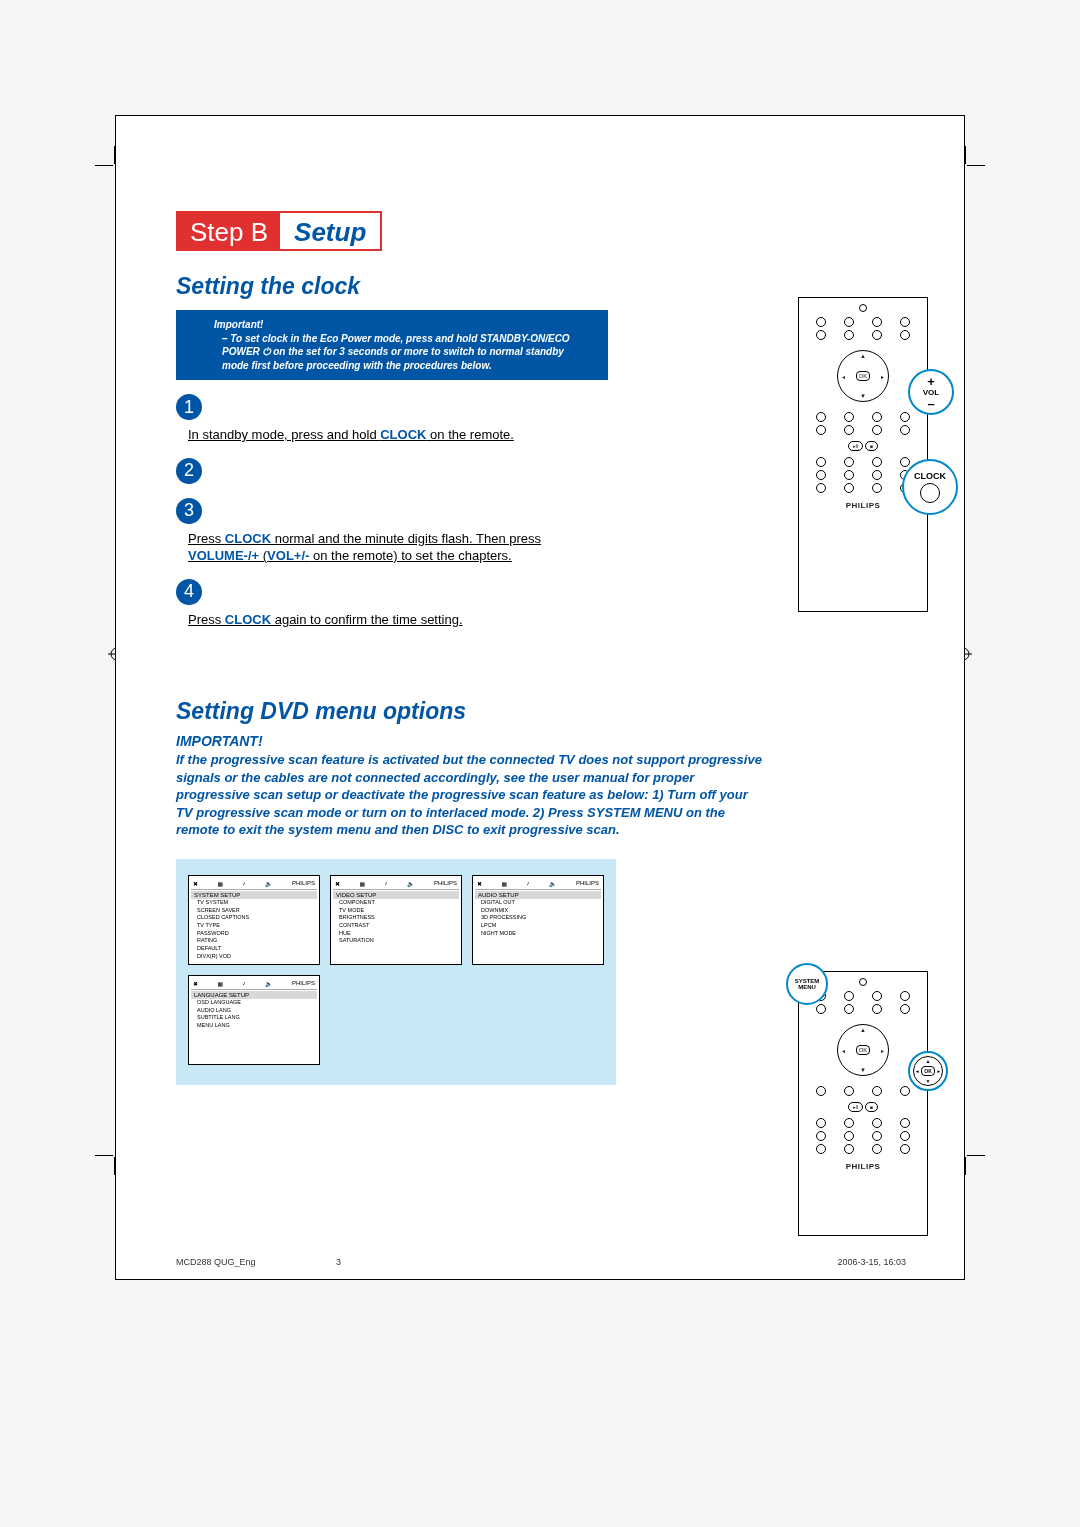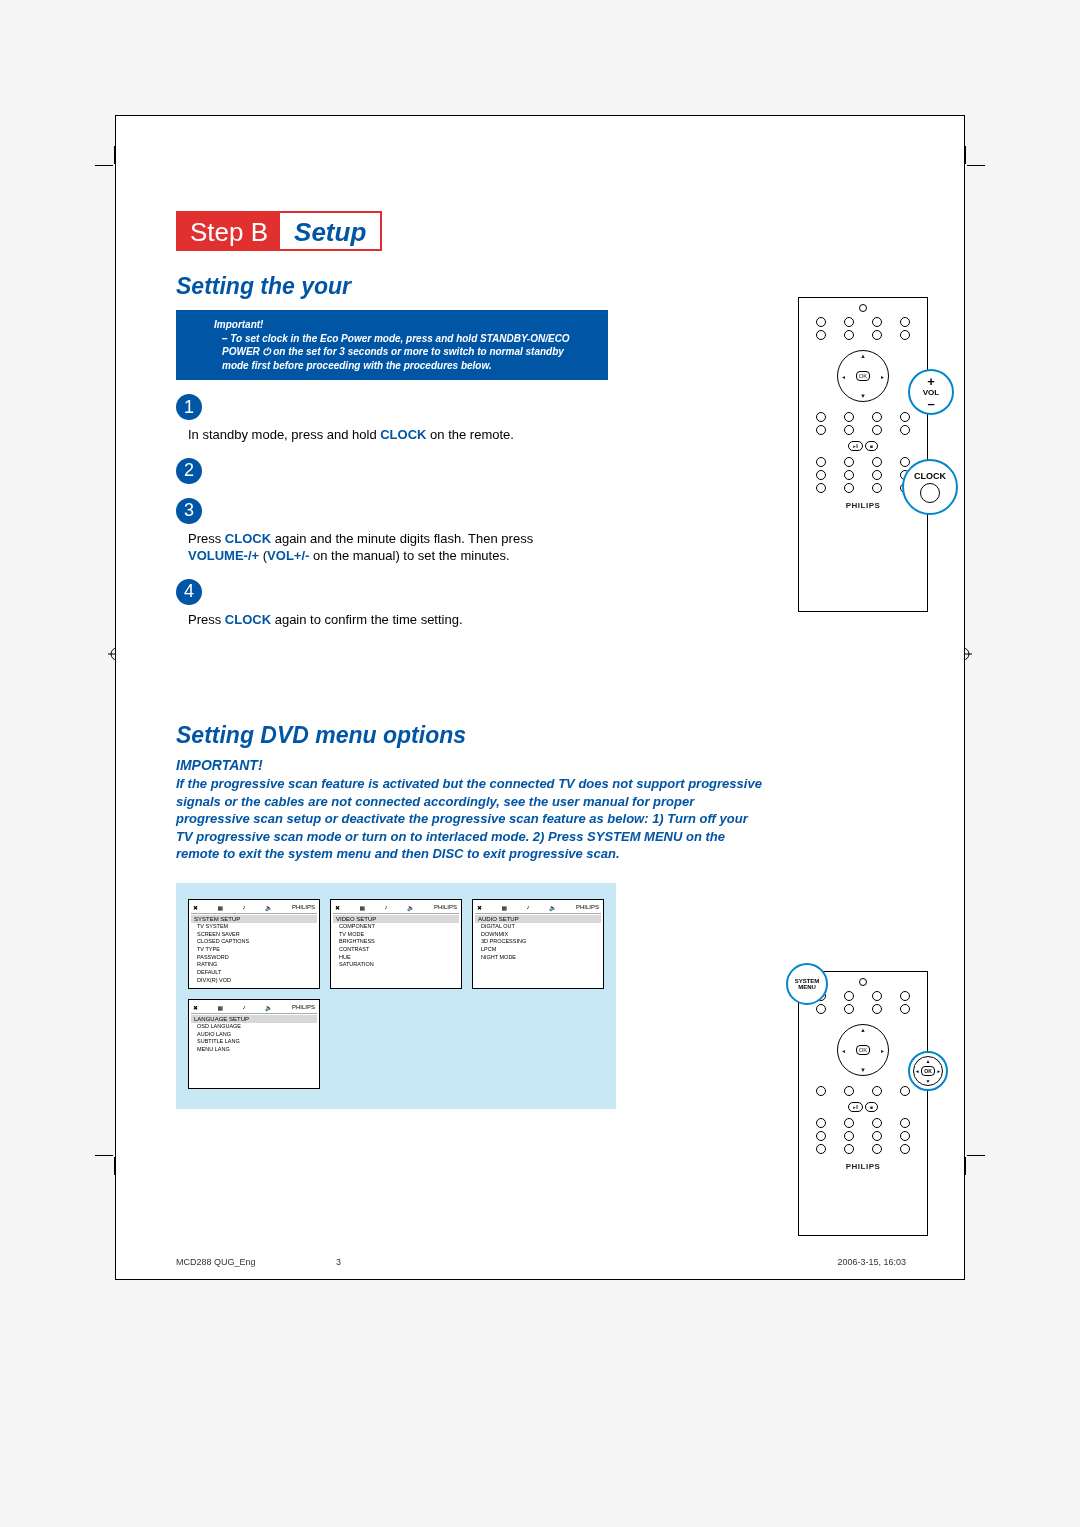--- a/index.html
+++ b/index.html
@@ -99,20 +99,21 @@
     font-size: 18px;
     font-weight: 400;
     margin-top: 14px;
   }
   .step-text {
     font-size: 13px;
     margin-left: 12px;
     margin-top: 6px;
     width: 400px;
     line-height: 1.35;
+    text-decoration: underline;
   }
   .step-text .blue-word { color: #0055a5; font-weight: 700; }
 
   .remote-box {
     position: absolute;
     right: -22px;
     top: 86px;
     width: 130px;
     height: 315px;
     border: 1px solid #000;
@@ -206,21 +207,21 @@
     width: 42px; height: 42px;
     right: 78px; top: 752px;
     background: #fff;
   }
   .callout-sysmenu .lbl { font-size: 6px; text-align: center; }
   .callout-ok2 {
     width: 40px; height: 40px;
     right: -42px; top: 840px;
   }
 
-  .dvd-title { margin-top: 94px; }
+  .dvd-title { margin-top: 70px; }
   .important-blue {
     color: #0055a5;
     font-style: italic;
     font-weight: 700;
     font-size: 14px;
     margin-top: 8px;
   }
   .important-body {
     color: #0055a5;
     font-style: italic;
@@ -364,41 +365,41 @@
 </div>
 
 <div class="page">
   <div class="content">
 
     <div class="step-header">
       <span class="red">Step B</span>
       <span class="blue">Setup</span>
     </div>
 
-    <div class="section-title">Setting the your</div>
+    <div class="section-title">Setting the clock</div>
 
     <div class="important-box">
       <div class="label">Important!</div>
       <div class="body">– To set clock in the Eco Power mode, press and hold STANDBY-ON/ECO POWER ⏻ on the set for 3 seconds or more to switch to normal standby mode first before proceeding with the procedures below.</div>
     </div>
 
     
     <div>
       <div class="step-circle">1</div>
       <div class="step-text">
         <span>In standby mode, press and hold </span><span class="blue-word">CLOCK</span><span> on the remote.</span>
       </div>
     </div>
     <div>
       <div class="step-circle">2</div>
     </div>
     <div>
       <div class="step-circle">3</div>
       <div class="step-text">
-        <span>Press </span><span class="blue-word">CLOCK</span><span> again and the minute digits flash. Then press </span><span class="blue-word">VOLUME-/+</span><span> (</span><span class="blue-word">VOL+/-</span><span> on the manual) to set the minutes.</span>
+        <span>Press </span><span class="blue-word">CLOCK</span><span> normal and the minute digits flash. Then press </span><span class="blue-word">VOLUME-/+</span><span> (</span><span class="blue-word">VOL+/-</span><span> on the remote) to set the chapters.</span>
       </div>
     </div>
     <div>
       <div class="step-circle">4</div>
       <div class="step-text">
         <span>Press </span><span class="blue-word">CLOCK</span><span> again to confirm the time setting.</span>
       </div>
     </div>
 
     

